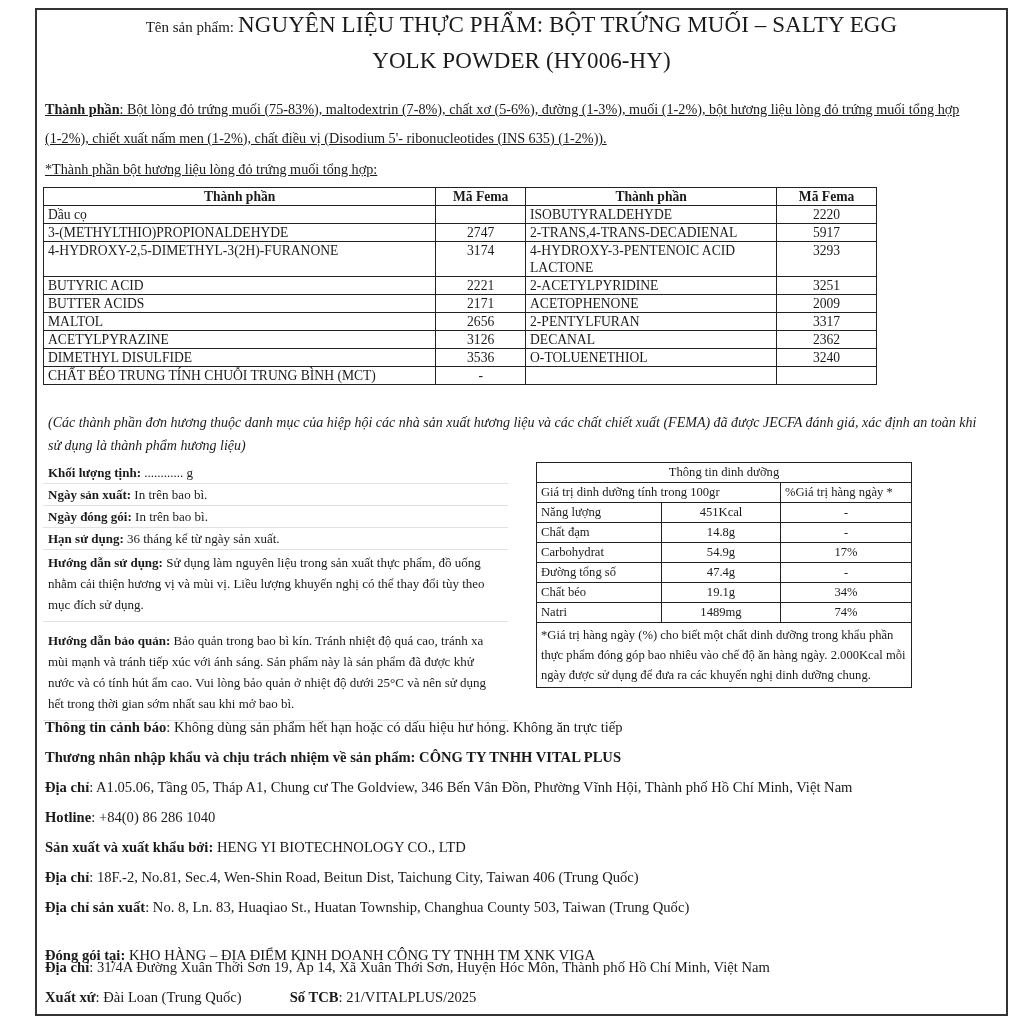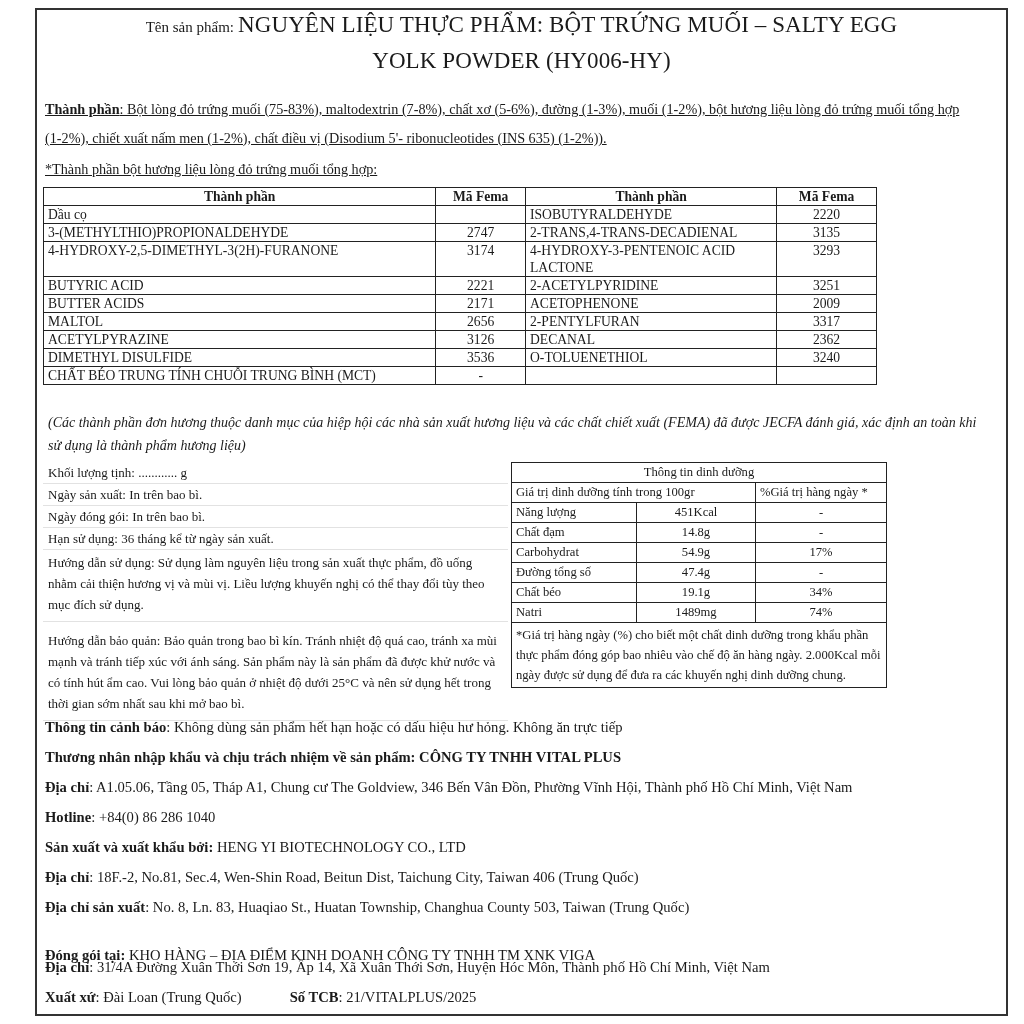--- a/index.html
+++ b/index.html
@@ -18,23 +18,23 @@
   .subnote { top:155px; font-size:14.2px; }
   table { border-collapse:collapse; }
   .fema { position:absolute; left:43px; top:187px; width:834px; font-size:13.6px; }
   .fema td, .fema th { border:1.6px solid #222; padding:0 4px; line-height:17px; vertical-align:top; }
   .fema th { font-weight:bold; text-align:center; }
   .fema td.code { text-align:center; }
   .fema .c1 { width:380px; } .fema .c2 { width:80px; } .fema .c3 { width:240px; } .fema .c4 { width:90px; }
   .fema-note { position:absolute; left:48px; top:411px; width:940px; font-size:14px; font-style:italic; line-height:23px; }
   .info { position:absolute; left:43px; top:462px; width:465px; font-size:13px; line-height:21px; }
   .info .row { border-bottom:1px solid #e2e2e2; padding:0 5px; }
-  .info .row b { font-weight:normal; }
+  .info .row b { font-weight:bold; }
   .info .row.tall { padding-top:2px; padding-bottom:6px; }
-  .nutri { position:absolute; left:511px; top:462px; width:376px; font-size:12.6px; }
+  .nutri { position:absolute; left:536px; top:462px; width:376px; font-size:12.6px; }
   .nutri td { border:1.6px solid #222; padding:0 4px; line-height:19px; }
   .nutri td.ctr { text-align:center; }
   .nutri td.foot { line-height:20px; padding:2px 4px; }
   .lower { position:absolute; left:45px; font-size:14.6px; line-height:29px; }
   .lower b { font-weight:bold; }
   .gap { display:inline-block; width:48px; }
 </style>
 </head>
 <body>
 
@@ -65,21 +65,21 @@
       <tr>
         <td>Dầu cọ</td>
         <td class="code"></td>
         <td>ISOBUTYRALDEHYDE</td>
         <td class="code">2220</td>
       </tr>
       <tr>
         <td>3-(METHYLTHIO)PROPIONALDEHYDE</td>
         <td class="code">2747</td>
         <td>2-TRANS,4-TRANS-DECADIENAL</td>
-        <td class="code">3135</td>
+        <td class="code">5917</td>
       </tr>
       <tr>
         <td>4-HYDROXY-2,5-DIMETHYL-3(2H)-FURANONE</td>
         <td class="code">3174</td>
         <td>4-HYDROXY-3-PENTENOIC ACID LACTONE</td>
         <td class="code">3293</td>
       </tr>
       <tr>
         <td>BUTYRIC ACID</td>
         <td class="code">2221</td>

